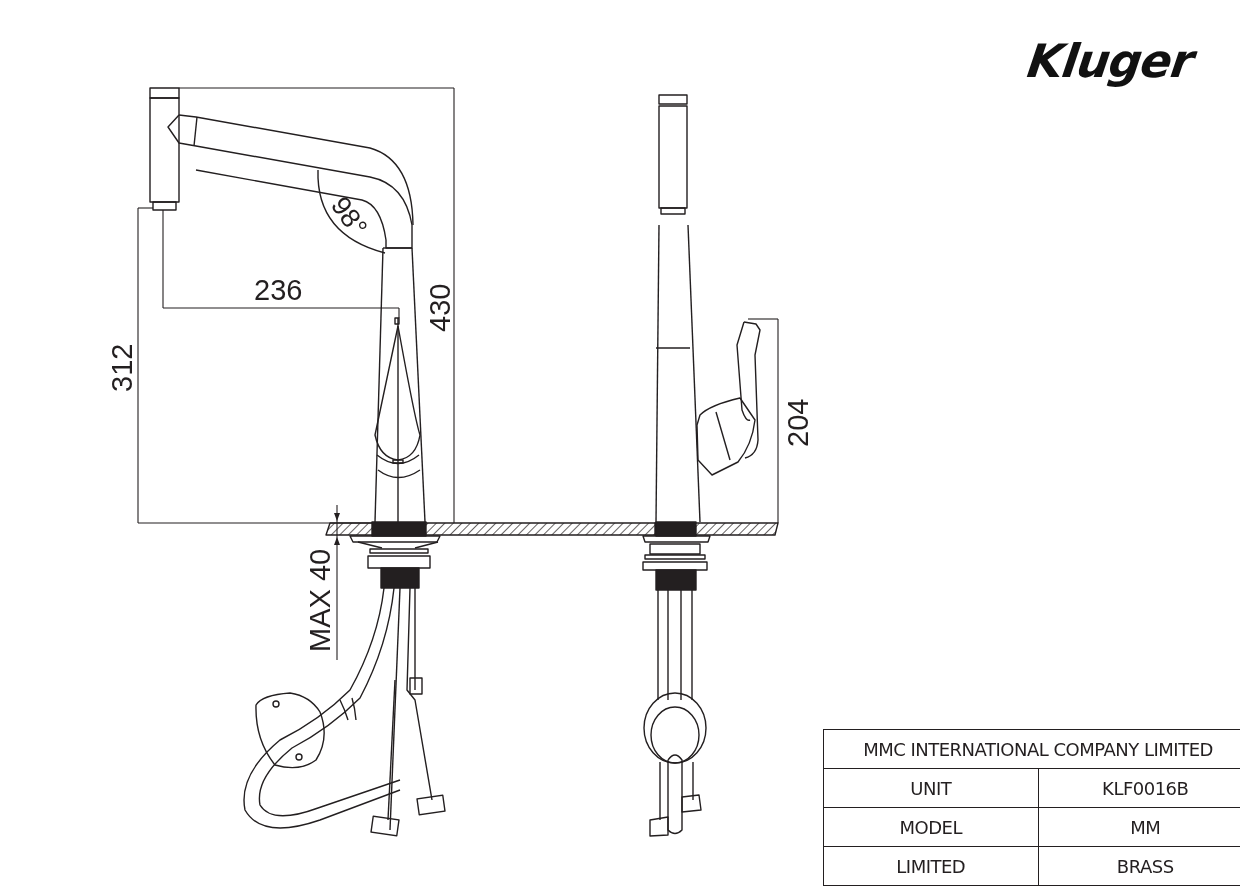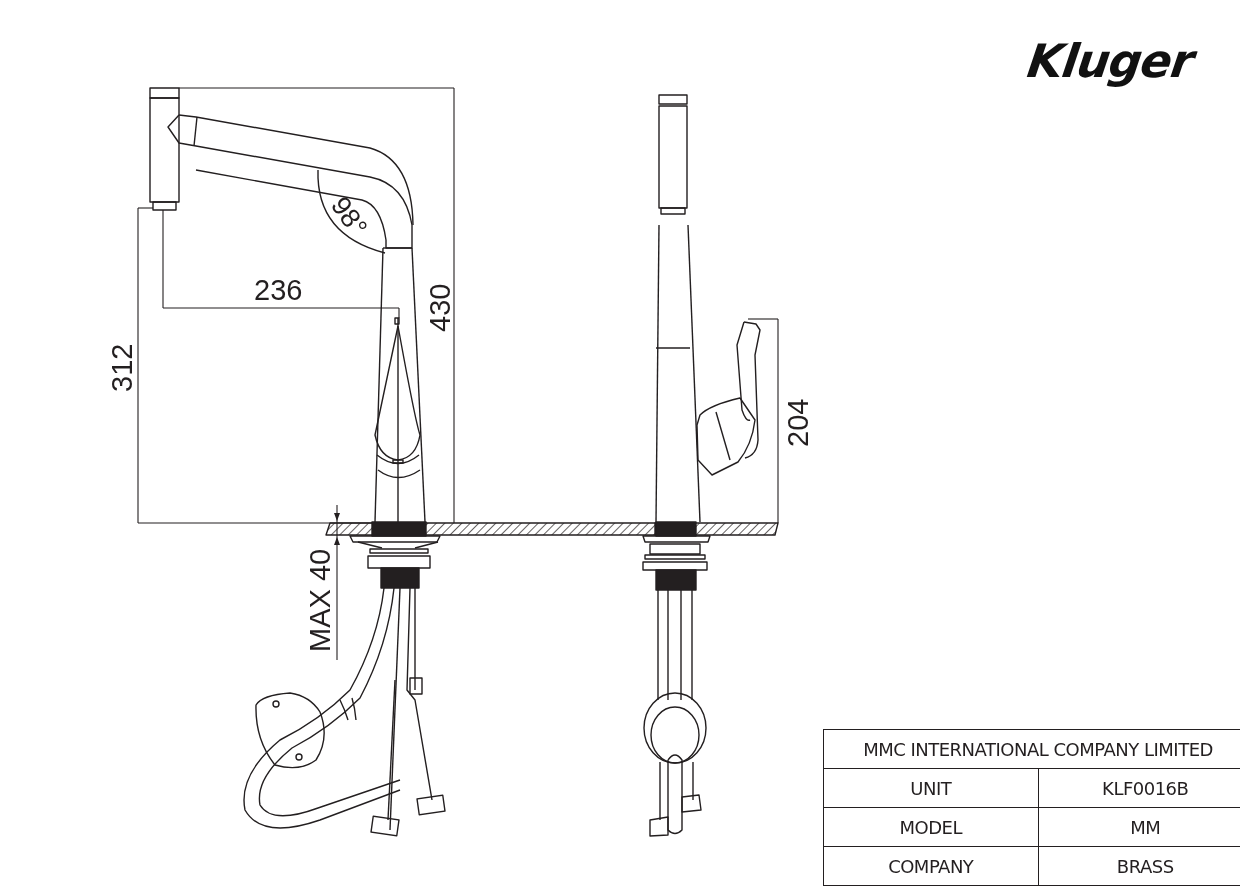--- a/index.html
+++ b/index.html
@@ -151,17 +151,17 @@
   </tr>
   <tr>
     <td class="half">UNIT</td>
     <td class="half">KLF0016B</td>
   </tr>
   <tr>
     <td class="half">MODEL</td>
     <td class="half">MM</td>
   </tr>
   <tr>
-    <td class="half">COMPANY</td>
+    <td class="half">LIMITED</td>
     <td class="half">BRASS</td>
   </tr>
 </tbody>
   </table>
 
 </body></html>

